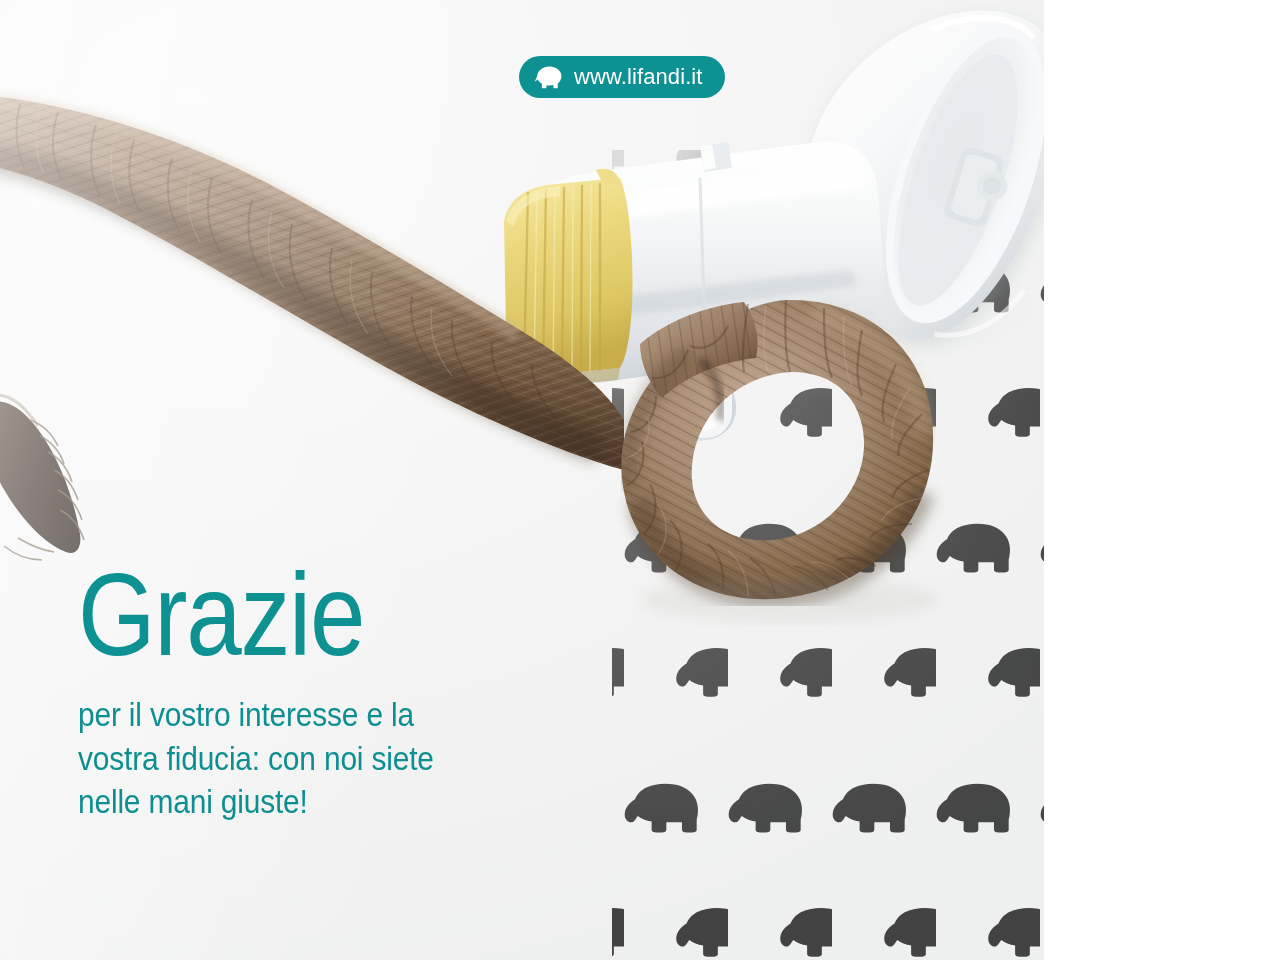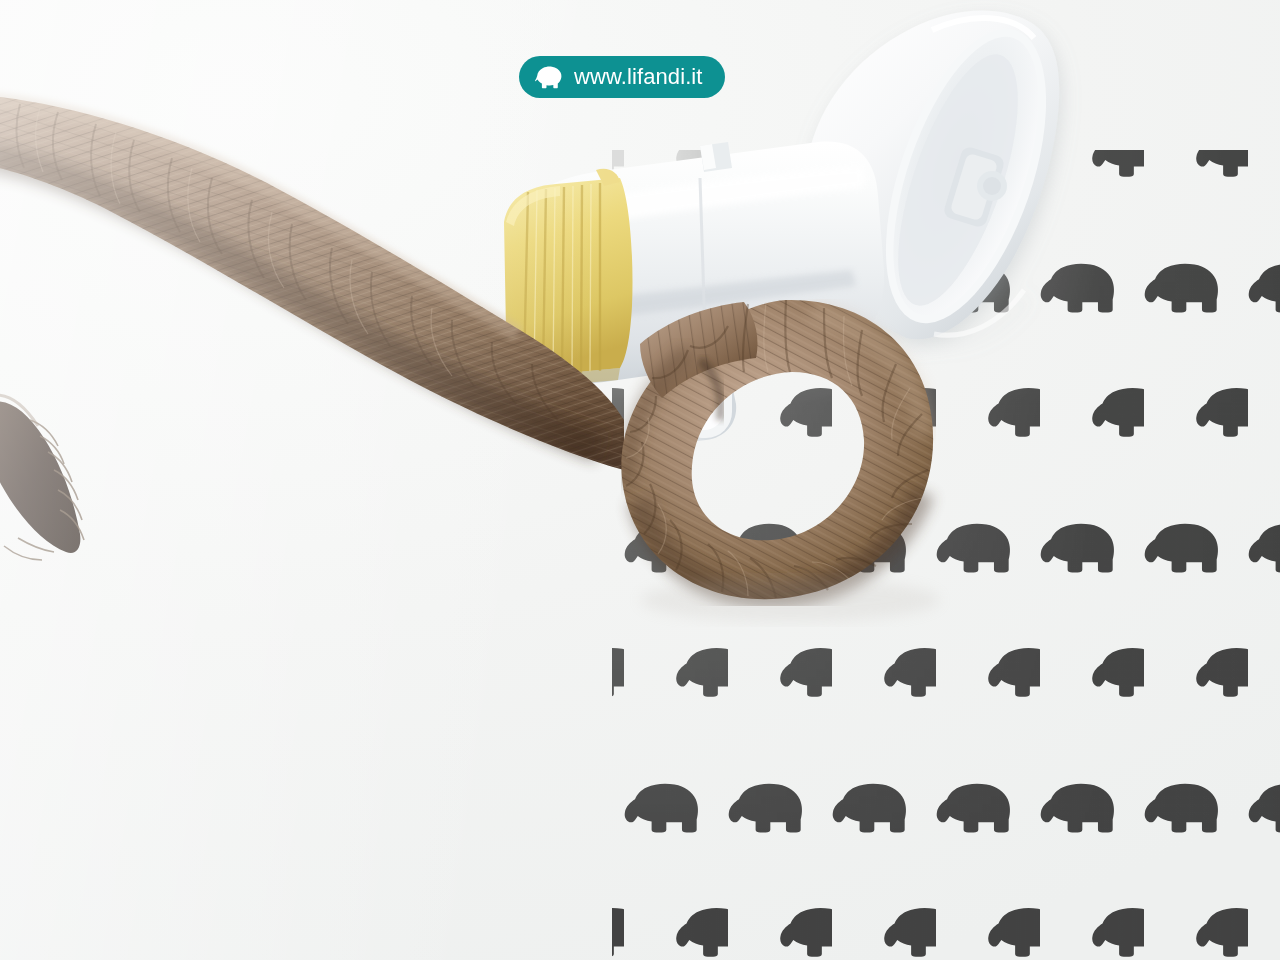--- a/index.html
+++ b/index.html
@@ -6,21 +6,21 @@
     margin: 0;
     padding: 0;
     background: #ffffff;
   }
   body {
     font-family: "Liberation Sans", sans-serif;
   }
 
   #poster {
     position: relative;
-    width: 1280px;
+    width: 1044px;
     height: 960px;
     overflow: hidden;
     background: #f4f5f4;
   }
 
   
   .bg-base {
     position: absolute;
     inset: 0;
     background:
@@ -501,17 +501,25 @@
                  C26.8,31.9 26.2,31.3 26.2,30.5 L26.2,27.4
                  C23.0,28.2 19.6,28.2 16.4,27.5 L16.4,30.5
                  C16.4,31.3 15.8,31.9 15.0,31.9 Z" fill="#ffffff"></path>
       </svg>
     </span>
     <span class="pill-text">www.lifandi.it</span>
   </div>
 
   <div class="columns">
 
+    <div class="col col-it">
+      <h1 class="headline">Grazie</h1>
+      <p class="subline">
+        <span class="ln">per il vostro interesse e la</span>
+        <span class="ln">vostra fiducia: con noi siete</span>
+        <span class="ln">nelle mani giuste!</span>
+      </p>
+    </div>
 
 
   </div>
 
 </div>
 
 </body></html>

